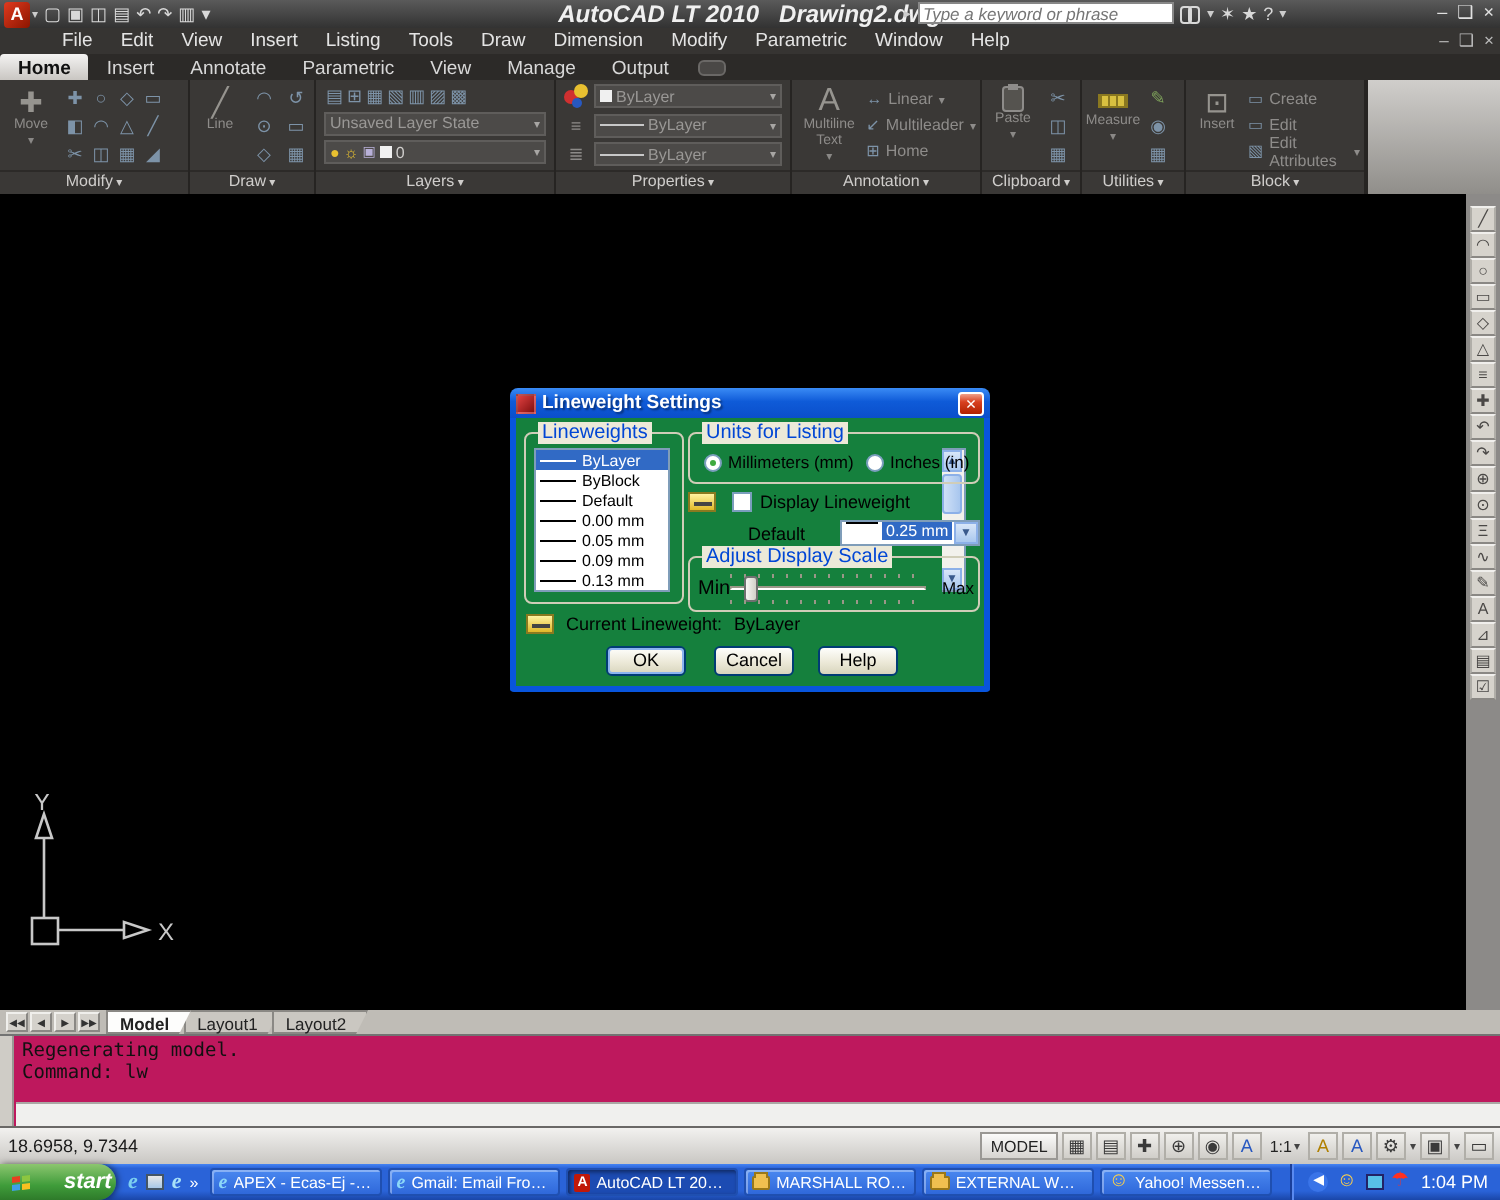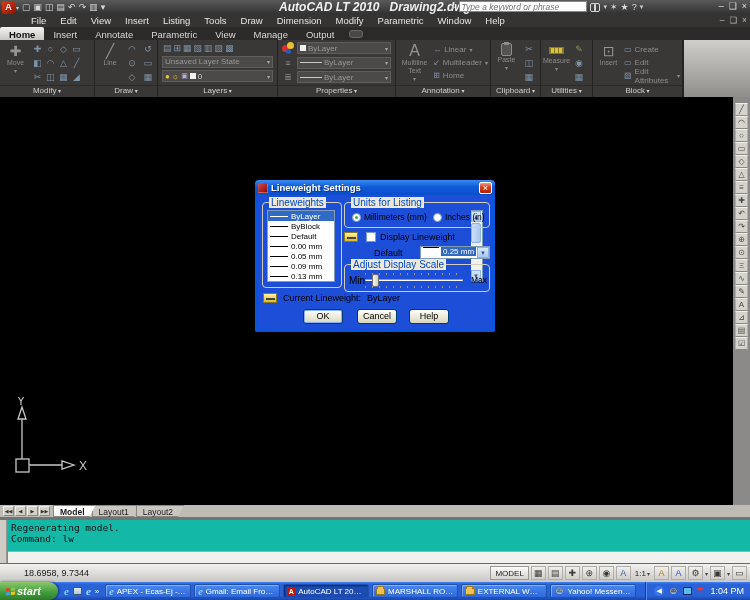--- a/index.html
+++ b/index.html
@@ -75,23 +75,23 @@
   .ann-item { display:flex; align-items:center; gap:3px; height:13px; font-size:8px; color:#8e8c8a;}
   .ann-item .dd { font-size:6px; }
   
   .canvas { position:absolute; top:97px; left:0; right:0; height:408px; background:#000; }
   .ucs { position:absolute; left:6px; top:300px; }
   .rstrip { position:absolute; right:0; top:0; bottom:0; width:17px; background:#8c8a88; }
   .rtools { position:absolute; top:6px; left:2px; display:flex; flex-direction:column; }
   .rtools span { width:13px; height:13px; background:#d6d3cc; border:1px solid #b0aea8; border-top-color:#f0efec; border-bottom-color:#8a8884;
     font-size:8px; color:#4a4846; display:flex; align-items:center; justify-content:center;}
   
-  .dialog { position:absolute; left:255px; top:181px; width:240px; height:151px; z-index:20;
+  .dialog { position:absolute; left:255px; top:195px; width:240px; height:151px; z-index:20;
     border:3px solid #0855dd; border-top:none; border-radius:4px 4px 2px 2px;
-    box-shadow:2px 3px 5px rgba(0,0,0,.55); background:#1d4ed8; font-size:9px; color:#000;}
+    box-shadow:2px 3px 5px rgba(0,0,0,.55); background:#15803d; font-size:9px; color:#000;}
   .dlg-title { position:absolute; left:-3px; right:-3px; top:-1px; height:15px; border-radius:4px 4px 0 0;
     background:linear-gradient(#3a8bf5,#0f5bd8 45%,#0a4ecb); display:flex; align-items:center; padding:0 3px; }
   .dlg-ico { width:10px; height:10px; background:linear-gradient(135deg,#e04040,#801010); border:1px solid #fff3; margin-right:3px;}
   .dlg-title b { color:#fff; font-size:9.5px; text-shadow:1px 1px 1px #0006; flex:1;}
   .dlg-close { width:13px; height:12px; background:linear-gradient(#f0a088,#d84020 40%,#b02000); border:1px solid #fff;
     border-radius:2px; color:#fff; font-size:9px; line-height:11px; text-align:center;}
   .dlg-body { position:absolute; top:15px; left:0; right:0; bottom:0; }
   .grp { position:absolute; border:1px solid #d0cdb8; border-radius:4px; }
   .grp > b { position:absolute; top:-6px; left:6px; background:#ece9d8; padding:0 2px; font-weight:normal; color:#0046d5; font-size:10px;}
   .g-lw { left:4px; top:6px; width:80px; height:86px; }
@@ -128,45 +128,45 @@
   .dlg-btn.focus { box-shadow:inset 0 0 0 1px #8ab4f0; }
   
   .ltabs { position:absolute; top:505px; left:0; right:0; height:12px; background:#bfbcb6; display:flex; align-items:center; z-index:5;}
   .lnav { display:flex; gap:1px; margin:0 3px; }
   .lnav span { width:11px; height:10px; background:#d4d1cb; border:1px solid #8a8884; border-top-color:#f0efec; border-left-color:#f0efec;
     font-size:5px; color:#333; display:flex; align-items:center; justify-content:center;}
   .ltab { height:12px; line-height:12px; padding:0 10px 0 6px; font-size:8.5px; color:#222; background:#cac7c1; border:1px solid #8a8884;
     clip-path:polygon(0 0,100% 0,calc(100% - 6px) 100%,0 100%); margin-right:-4px;}
   .ltab.active { background:#fdfdfc; font-weight:bold; z-index:2; }
   
-  .cmd { position:absolute; top:517px; left:0; right:0; height:46px; background:#14b8a6; border-top:3px solid #737373; z-index:5;
+  .cmd { position:absolute; top:517px; left:0; right:0; height:46px; background:#be185d; border-top:1px solid #737373; z-index:5;
     font-family:"DejaVu Sans Mono", monospace; color:#111;}
   .cmd-grip { position:absolute; left:0; top:0; bottom:0; width:7px; background:#cfccc6; border-right:1px solid #9a9894;}
   .cmd-hist { position:absolute; left:8px; right:0; top:0; height:33px; padding:2px 3px; font-size:9.5px; line-height:11px;}
   .cmd-input { position:absolute; left:8px; right:0; bottom:0; height:12px; border-top:1px solid #aaa8a4; background:#f0f0ee;}
   
   .status { position:absolute; top:563px; left:0; right:0; height:19px; background:linear-gradient(#f2f1ef,#c9c7c3);
     border-top:1px solid #6a6866; display:flex; align-items:center; z-index:5; color:#222;}
-  .coords { margin-left:24px; width:80px; font-size:9px; color:#1a1a1a; }
+  .coords { margin-left:4px; width:80px; font-size:9px; color:#1a1a1a; }
   .toggles { display:flex; gap:1px; }
   .tg { height:15px; padding:0 4px; font-size:8.5px; line-height:14px; color:#222;
     background:linear-gradient(#fbfbfa,#d6d4d0); border:1px solid #9a9894; }
   .tg.on { background:#bcd8ee; border-color:#7a9ab8; }
   .sb-right { position:absolute; right:3px; display:flex; align-items:center; gap:2px; }
   .sb-model { height:14px; padding:0 4px; font-size:8px; line-height:13px; background:linear-gradient(#fbfbfa,#d6d4d0);
     border:1px solid #9a9894; color:#222;}
   .sb-ic { width:15px; height:14px; display:flex; align-items:center; justify-content:center; font-size:9px; color:#3a3a3a;
     background:linear-gradient(#f0efec,#d0cec9); border:1px solid #b0aea8;}
   .sb-ic.blue { color:#2858c0; } .sb-ic.yel { color:#b08000; }
   .sb-scale { display:flex; align-items:center; font-size:8px; gap:1px; padding:0 2px; color:#222;}
   .sb-dd { font-size:6px; color:#444; }
   
   .taskbar { position:absolute; top:582px; left:0; right:0; height:18px;
     background:linear-gradient(#4584f4,#2a63d8 12%,#2a63d8 75%,#1a46a8); display:flex; align-items:center; z-index:5;}
-  .startbtn { height:18px; width:58px; display:flex; align-items:center; gap:2px; padding-left:6px;
+  .startbtn { height:18px; width:58px; display:flex; align-items:center; gap:17px; padding-left:6px;
     background:linear-gradient(#8cc66f,#3f9c3a 60%,#2e7a2a); border-radius:0 9px 9px 0; box-shadow:1px 0 3px #0008;
     color:#fff; font-weight:bold; font-style:italic; font-size:11px;}
   .flag { display:grid; grid-template-columns:4px 4px; grid-auto-rows:3px; gap:1px; transform:skewY(-6deg);}
   .flag i { display:block; } .flag i:nth-child(1){background:#e84020;} .flag i:nth-child(2){background:#8cc640;}
   .flag i:nth-child(3){background:#40a0e8;} .flag i:nth-child(4){background:#f8c020;}
   .qlaunch { display:flex; align-items:center; gap:4px; margin:0 6px; }
   .ql-ie { font-family:"Liberation Serif",serif; font-style:italic; font-weight:bold; color:#7cd0f0; font-size:11px; line-height:11px;}
   .ql-desk { width:9px; height:8px; background:linear-gradient(#e8e8e8,#a8c8e8); border:1px solid #456;}
   .ql-more { color:#fff; font-size:8px; }
   .tbtn { width:86px; height:14px; margin-right:3px; display:flex; align-items:center; gap:3px; padding:0 3px;

